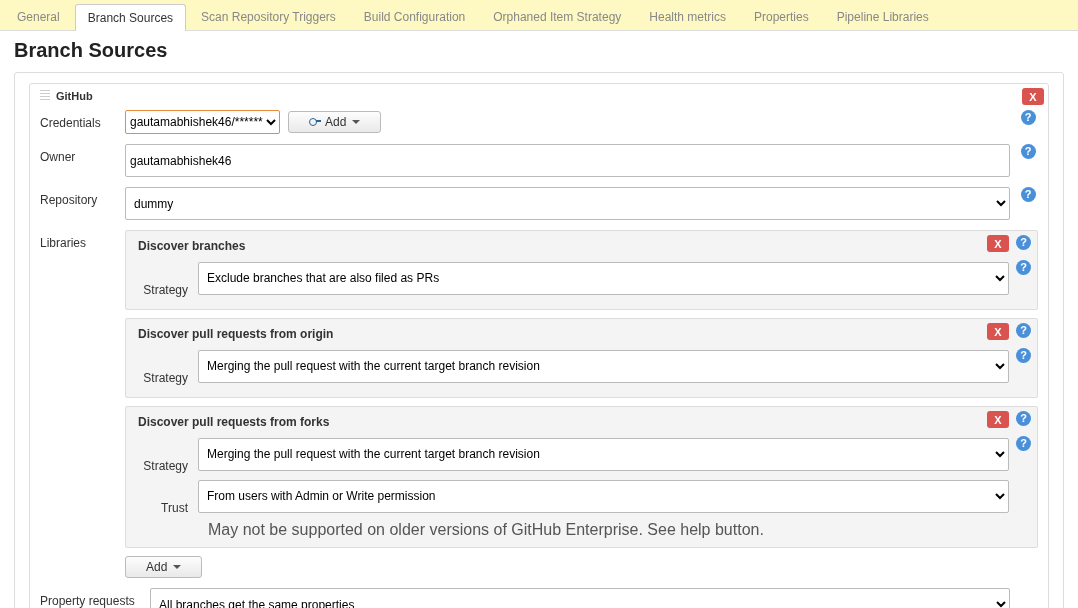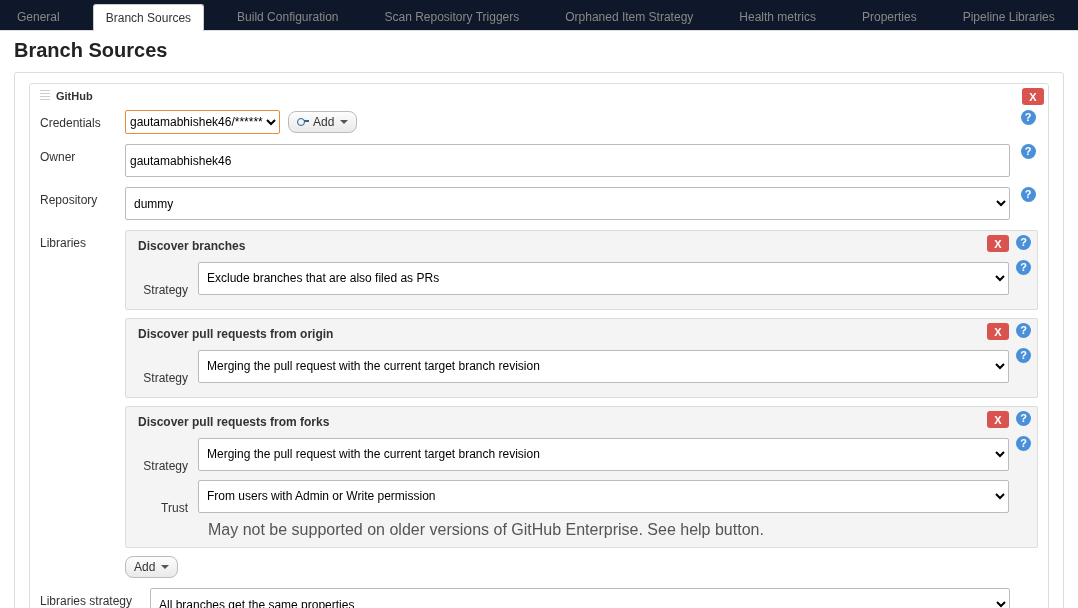--- a/index.html
+++ b/index.html
@@ -6,24 +6,23 @@
   body {
     margin: 0;
     font-family: Helvetica, Arial, sans-serif;
     font-size: 12px;
     color: #333;
     background: #fff;
   }
   .tabbar {
     display: flex;
     border-bottom: 1px solid #ddd;
-    background: #0f172a;
+    background: #fef9c3;
     padding-top: 3px;
     padding-left: 4px;
-    gap: 18px;
   }
   .tab {
     padding: 6px 12px;
     color: #888;
     cursor: pointer;
     border: 1px solid transparent;
     border-bottom: none;
     margin-right: 2px;
     border-radius: 3px 3px 0 0;
     background: transparent;
@@ -124,22 +123,22 @@
     border-radius: 2px;
     height: 24px;
     font-size: 12px;
     background:#fff;
   }
   .btn {
     display:inline-flex;
     align-items:center;
     background: linear-gradient(#fdfdfd,#e9e9e9);
     border: 1px solid #bbb;
-    border-radius: 8px;
-    padding: 3px 8px;
+    border-radius: 3px;
+    padding: 3px 20px;
     font-size: 12px;
     cursor: pointer;
     color: #333;
   }
   .btn .caret {
     margin-left: 6px;
     width:0;height:0;
     border-left:4px solid transparent;
     border-right:4px solid transparent;
     border-top:4px solid #555;
@@ -205,22 +204,22 @@
     margin-left: 70px;
     margin-top: 6px;
   }
 </style>
 </head>
 <body>
 
 <div class="tabbar" id="tabbar">
     <div class="tab">General</div>
     <div class="tab active">Branch Sources</div>
+    <div class="tab">Scan Repository Triggers</div>
     <div class="tab">Build Configuration</div>
-    <div class="tab">Scan Repository Triggers</div>
     <div class="tab">Orphaned Item Strategy</div>
     <div class="tab">Health metrics</div>
     <div class="tab">Properties</div>
     <div class="tab">Pipeline Libraries</div>
   </div>
 
 <h1 class="page-title">Branch Sources</h1>
 
 <div class="config-section">
 
@@ -309,21 +308,21 @@
             <div class="note">May not be supported on older versions of GitHub Enterprise. See help button.</div>
           </div>
           <div><button class="btn">
               <span>Add</span>
               <span class="caret"></span>
             </button></div>
         </div>
     </div>
 
     <div class="outer-row">
-      <label style="width:110px;flex:0 0 110px;">Libraries strategy</label>
+      <label style="width:110px;flex:0 0 110px;">Property requests</label>
       <div class="col">
         <select class="full">
           <option>All branches get the same properties</option>
         </select>
         <div style="margin-top:10px;">
           <button class="btn">
             <span>Add property</span>
             <span class="caret"></span>
           </button>
         </div>

